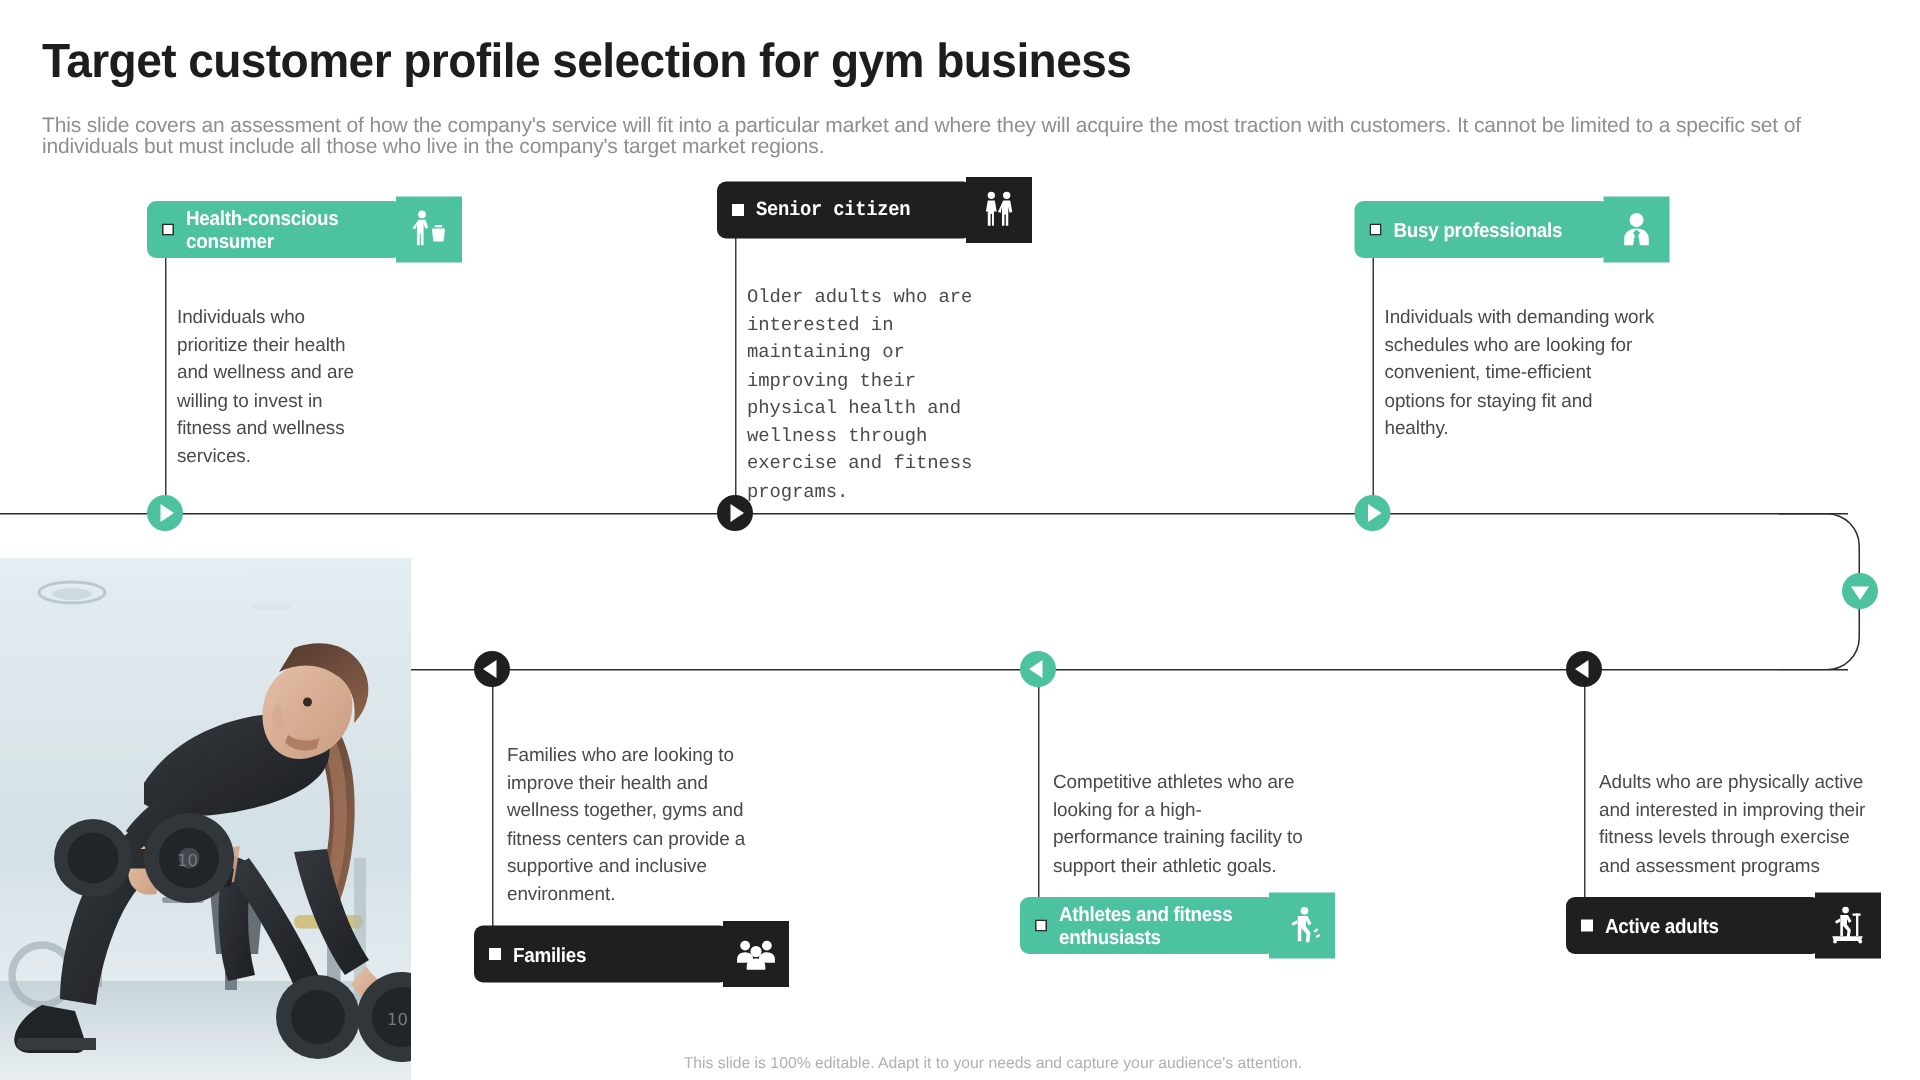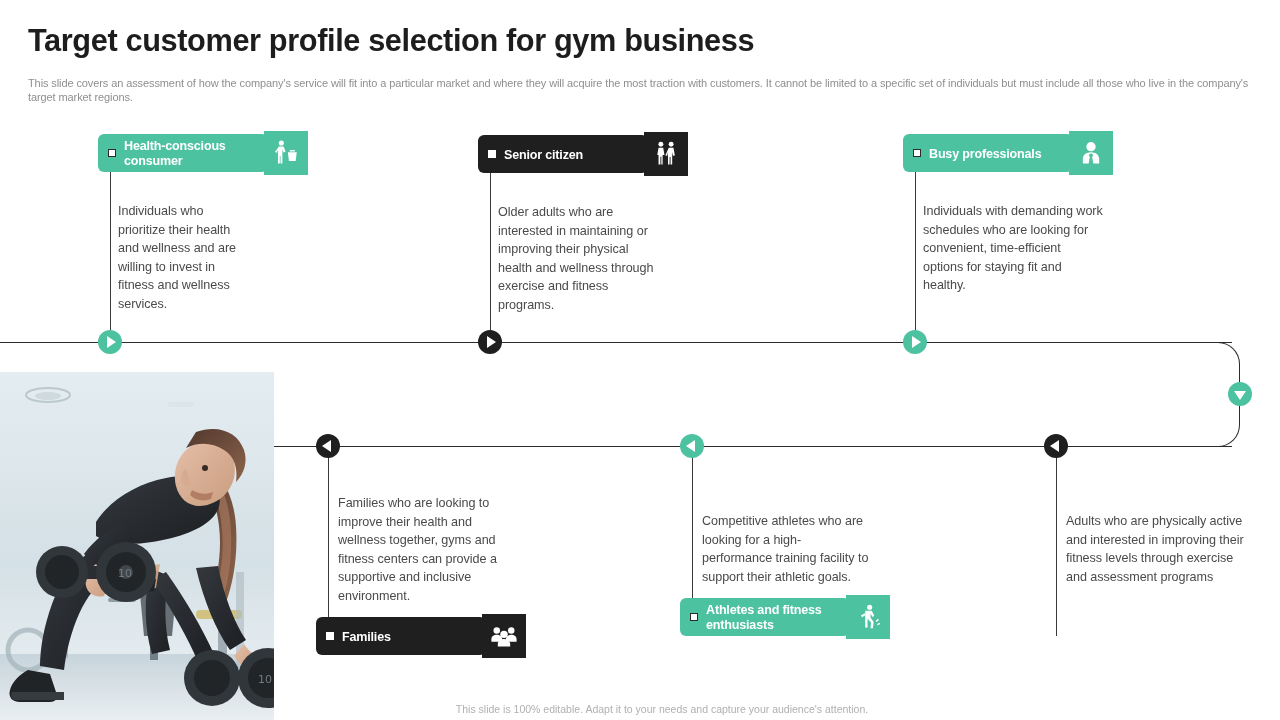--- a/index.html
+++ b/index.html
@@ -16,21 +16,21 @@
   .page-title {
     position: absolute; left: 28px; top: 22px;
     font-size: 32px; font-weight: bold; color: #1d1d1d;
     letter-spacing: -0.4px;
     font-family: "Liberation Sans", sans-serif;
     transform: scaleX(0.96); transform-origin: left center;
     white-space: nowrap;
   }
   .page-subtitle {
     position: absolute; left: 28px; top: 76px; width: 1228px;
-    font-size: 11px; line-height: 14px; color: #8f8f8f;
+    font-size: 14px; line-height: 14px; color: #8f8f8f;
     letter-spacing: -0.1px;
   }
 
   
   .tl-line {
     position: absolute; background: #2b2b2b;
   }
   .tl-top-line { left: 0; top: 342px; width: 1232px; height: 1.3px; }
   .tl-bottom-line { left: 0; top: 446px; width: 1232px; height: 1.3px; }
   .tl-right-curve {
@@ -173,21 +173,21 @@
           <circle cx="8" cy="3.4" r="2.2"></circle>
           <path d="M6 6.4h4l1.6 4.6-1.7.6-1-2.9V21h-1.6v-6.5H6.7V21H5.1V9.2l-.9 2.6-1.7-.6z"></path>
           <path d="M13.6 11.4h7.6l-.9 7.4h-5.8zM15.2 13.1h.9v4h-.9zM17.2 13.1h.9v4h-.9zM19.2 13.1h.9v4h-.9z"></path>
           <path d="M15.3 9.4h4.2v1.3h-4.2z"></path>
         </svg>
       </div>
     </div>
     <div class="card-body top" style="width:150px; padding-left:20px;">Individuals who prioritize their health and wellness and are willing to invest in fitness and wellness services.</div>
   </div>
 
-  <div class="card" style="left:478px; top:135px; width:230px;">
+  <div class="card" style="left:478px; top:121px; width:230px;font-family:Liberation Mono, monospace;">
     <div class="card-head">
       <div class="head-bar dark" style="width:170px;">
         <span class="head-sq"></span>
         <span class="head-label">Senior citizen</span>
       </div>
       <div class="icon-box dark">
         <svg viewBox="0 0 24 24" aria-hidden="true">
           <circle cx="7.6" cy="3.6" r="2.1"></circle>
           <path d="M5.6 6.6h4l1.1 6.3h-1.6V21H8V14.3H7.2V21H5.6v-8.1H4.5z"></path>
           <circle cx="16.4" cy="3.6" r="2.1"></circle>
@@ -342,17 +342,35 @@
           <path d="M11.6 6.6h3.6l2.2 4.4-1.6 1-1.6-3v3.6l2.6 3.4-.6 5.6h-2l.4-4.8-3-3.4V21H9.6V6.6z"></path>
           <path d="M9.4 8.8L6 10.6l.8 1.6 2.6-1.4z"></path>
           <path d="M18.6 15.2l2-1.6.8 1-2 1.6zM19.8 18l2.2-1.1.5 1.1-2.2 1.1z"></path>
         </svg>
       </div>
     </div>
   </div>
 
   <div class="card" style="left:1044px; top:512px; width:236px;">
     <div class="card-body" style="width:200px; padding-left:22px;">Adults who are physically active and interested in improving their fitness levels through exercise and assessment programs</div>
+    <div class="card-head" style="margin-top:12px;">
+      <div class="head-bar dark" style="width:170px;">
+        <span class="head-sq"></span>
+        <span class="head-label">Active adults</span>
+      </div>
+      <div class="icon-box dark">
+        <svg viewBox="0 0 24 24" aria-hidden="true">
+          <circle cx="10.6" cy="3.2" r="1.9"></circle>
+          <path d="M9 6h3l2 3.6-1.4.9-1.2-2.2v3.3l2.2 2.8-.6 4.2h-1.7l.4-3.6-2.6-2.8V18H7.6V6z"></path>
+          <path d="M7.4 8l-2.8 1.6.7 1.4 2.3-1.2z"></path>
+          <path d="M16.6 5.2h1.3V18h-1.3z"></path>
+          <path d="M14.6 5.2h4.6v1.2h-4.6z"></path>
+          <path d="M3 18.2h17.4l-1 2.6H4z"></path>
+          <circle cx="4.6" cy="21.2" r="1.1"></circle>
+          <circle cx="19" cy="21.2" r="1.1"></circle>
+        </svg>
+      </div>
+    </div>
   </div>
 
   <div class="footer-note">This slide is 100% editable. Adapt it to your needs and capture your audience's attention.</div>
 
 </div>
 
 </body></html>

